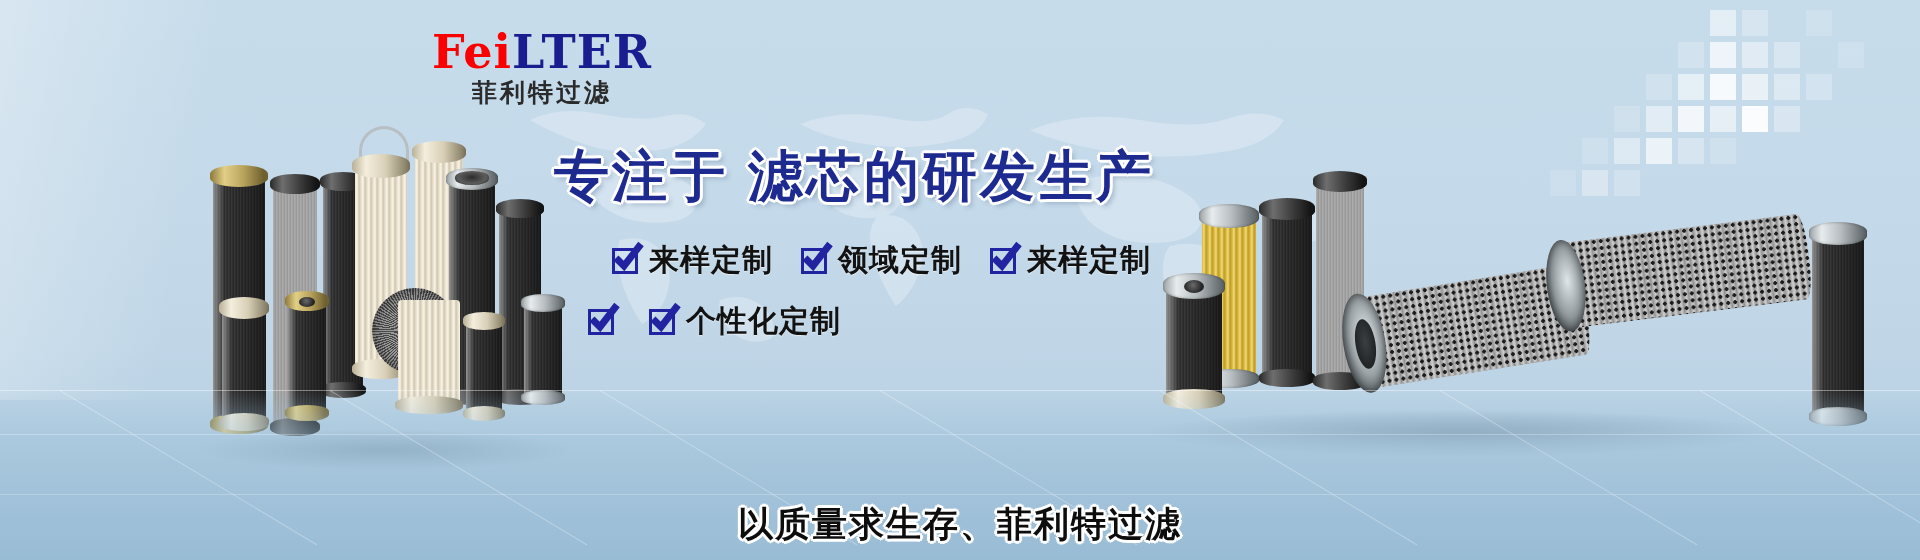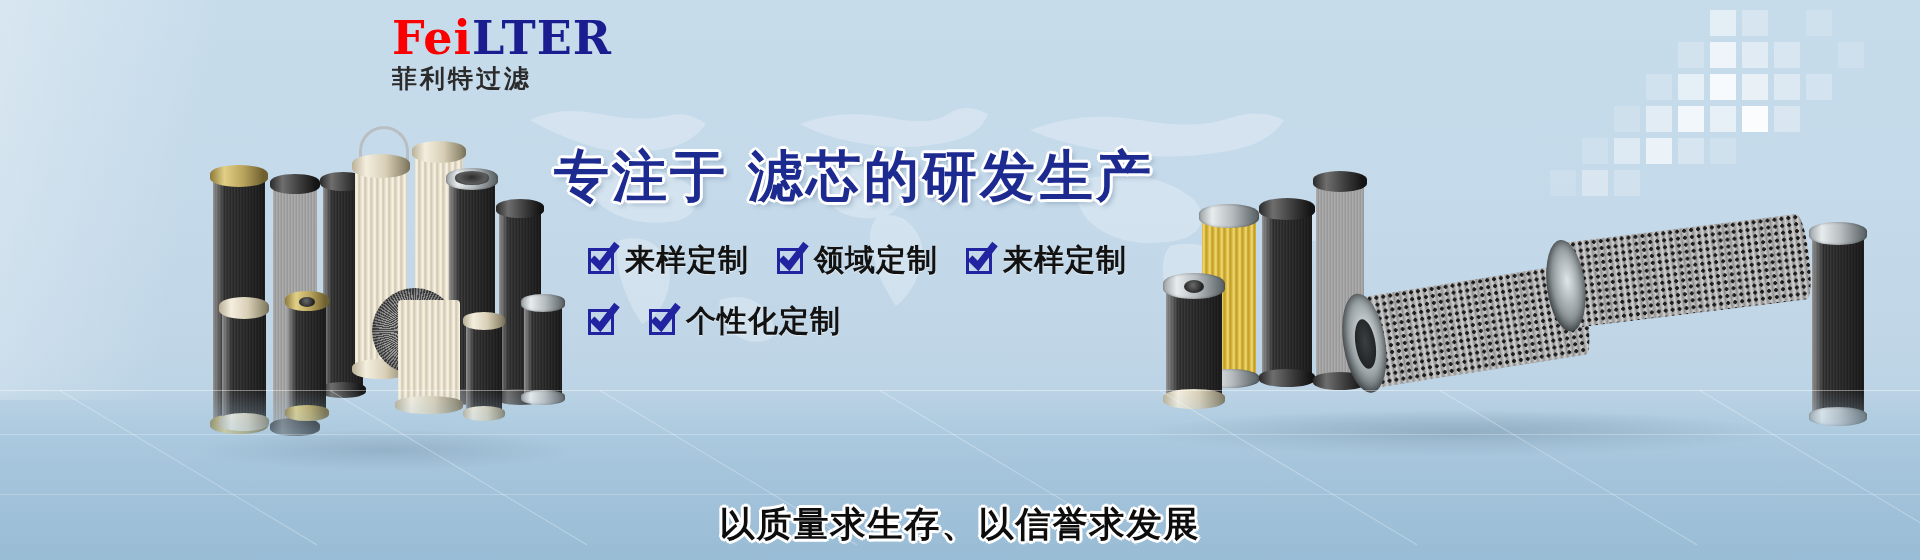--- a/index.html
+++ b/index.html
@@ -27,21 +27,21 @@
 
   
   .worldmap{position:absolute;left:470px;top:60px;width:900px;height:330px;opacity:.30;}
   .worldmap svg{width:100%;height:100%;display:block;}
 
   
   .mosaic{position:absolute;right:0;top:0;width:640px;height:230px;}
   .msq{position:absolute;background:#ffffff;}
 
   
-  .logo{position:absolute;left:392px;top:14px;width:300px;}
+  .logo{position:absolute;left:392px;top:28px;width:300px;text-align:center;}
   .logo-word{
     font-family:"DejaVu Serif","Liberation Serif",serif;
     font-weight:700;font-size:46px;letter-spacing:1px;line-height:1.05;
     white-space:nowrap;
   }
   .logo-fei{color:#fb0000;}
   .logo-lter{color:#1a1d8f;}
   .logo-sub{
     font-size:25px;font-weight:700;color:#2b2b2b;
     letter-spacing:3px;white-space:nowrap;
@@ -57,21 +57,21 @@
       -2px  2px 0 #ffffff, 2px  2px 0 #ffffff,
        0px  3px 0 #ffffff, 3px  0px 0 #ffffff,
        0px -3px 0 #ffffff,-3px  0px 0 #ffffff,
        4px 4px 5px rgba(60,90,130,.35);
   }
   .headline .gap{display:inline-block;width:20px;}
 
   
   .features{position:absolute;left:588px;top:240px;width:620px;}
   .feat-row{display:flex;align-items:center;white-space:nowrap;}
-  .feat-row.row1{margin-bottom:20px;}
+  .feat-row.row1{margin-bottom:20px;margin-left:24px;}
   .feat{display:flex;align-items:center;}
   .feat-gap-a{width:28px;}
   .feat-gap-b{width:24px;}
   .chk{
     width:26px;height:26px;flex:0 0 26px;position:relative;
     border:3px solid #2223a0;box-sizing:border-box;margin-right:11px;
   }
   .chk svg{position:absolute;left:-3px;top:-9px;width:32px;height:30px;overflow:visible;}
   .feat-label{
     font-size:30px;font-weight:700;color:#121212;letter-spacing:1px;
@@ -426,15 +426,15 @@
           <svg viewBox="0 0 32 30">
               <path d="M4 16 L12 24 L29 2" fill="none" stroke="#2223a0" stroke-width="7" stroke-linecap="butt" stroke-linejoin="miter"></path>
             </svg>
         </span>
         <span class="feat-label">个性化定制</span>
       </div>
     </div>
 
   </div>
 
-  <div class="tagline">以质量求生存、以信誉求发展</div>
+  <div class="tagline">以质量求生存、菲利特过滤</div>
 
 </div>
 
 </body></html>

